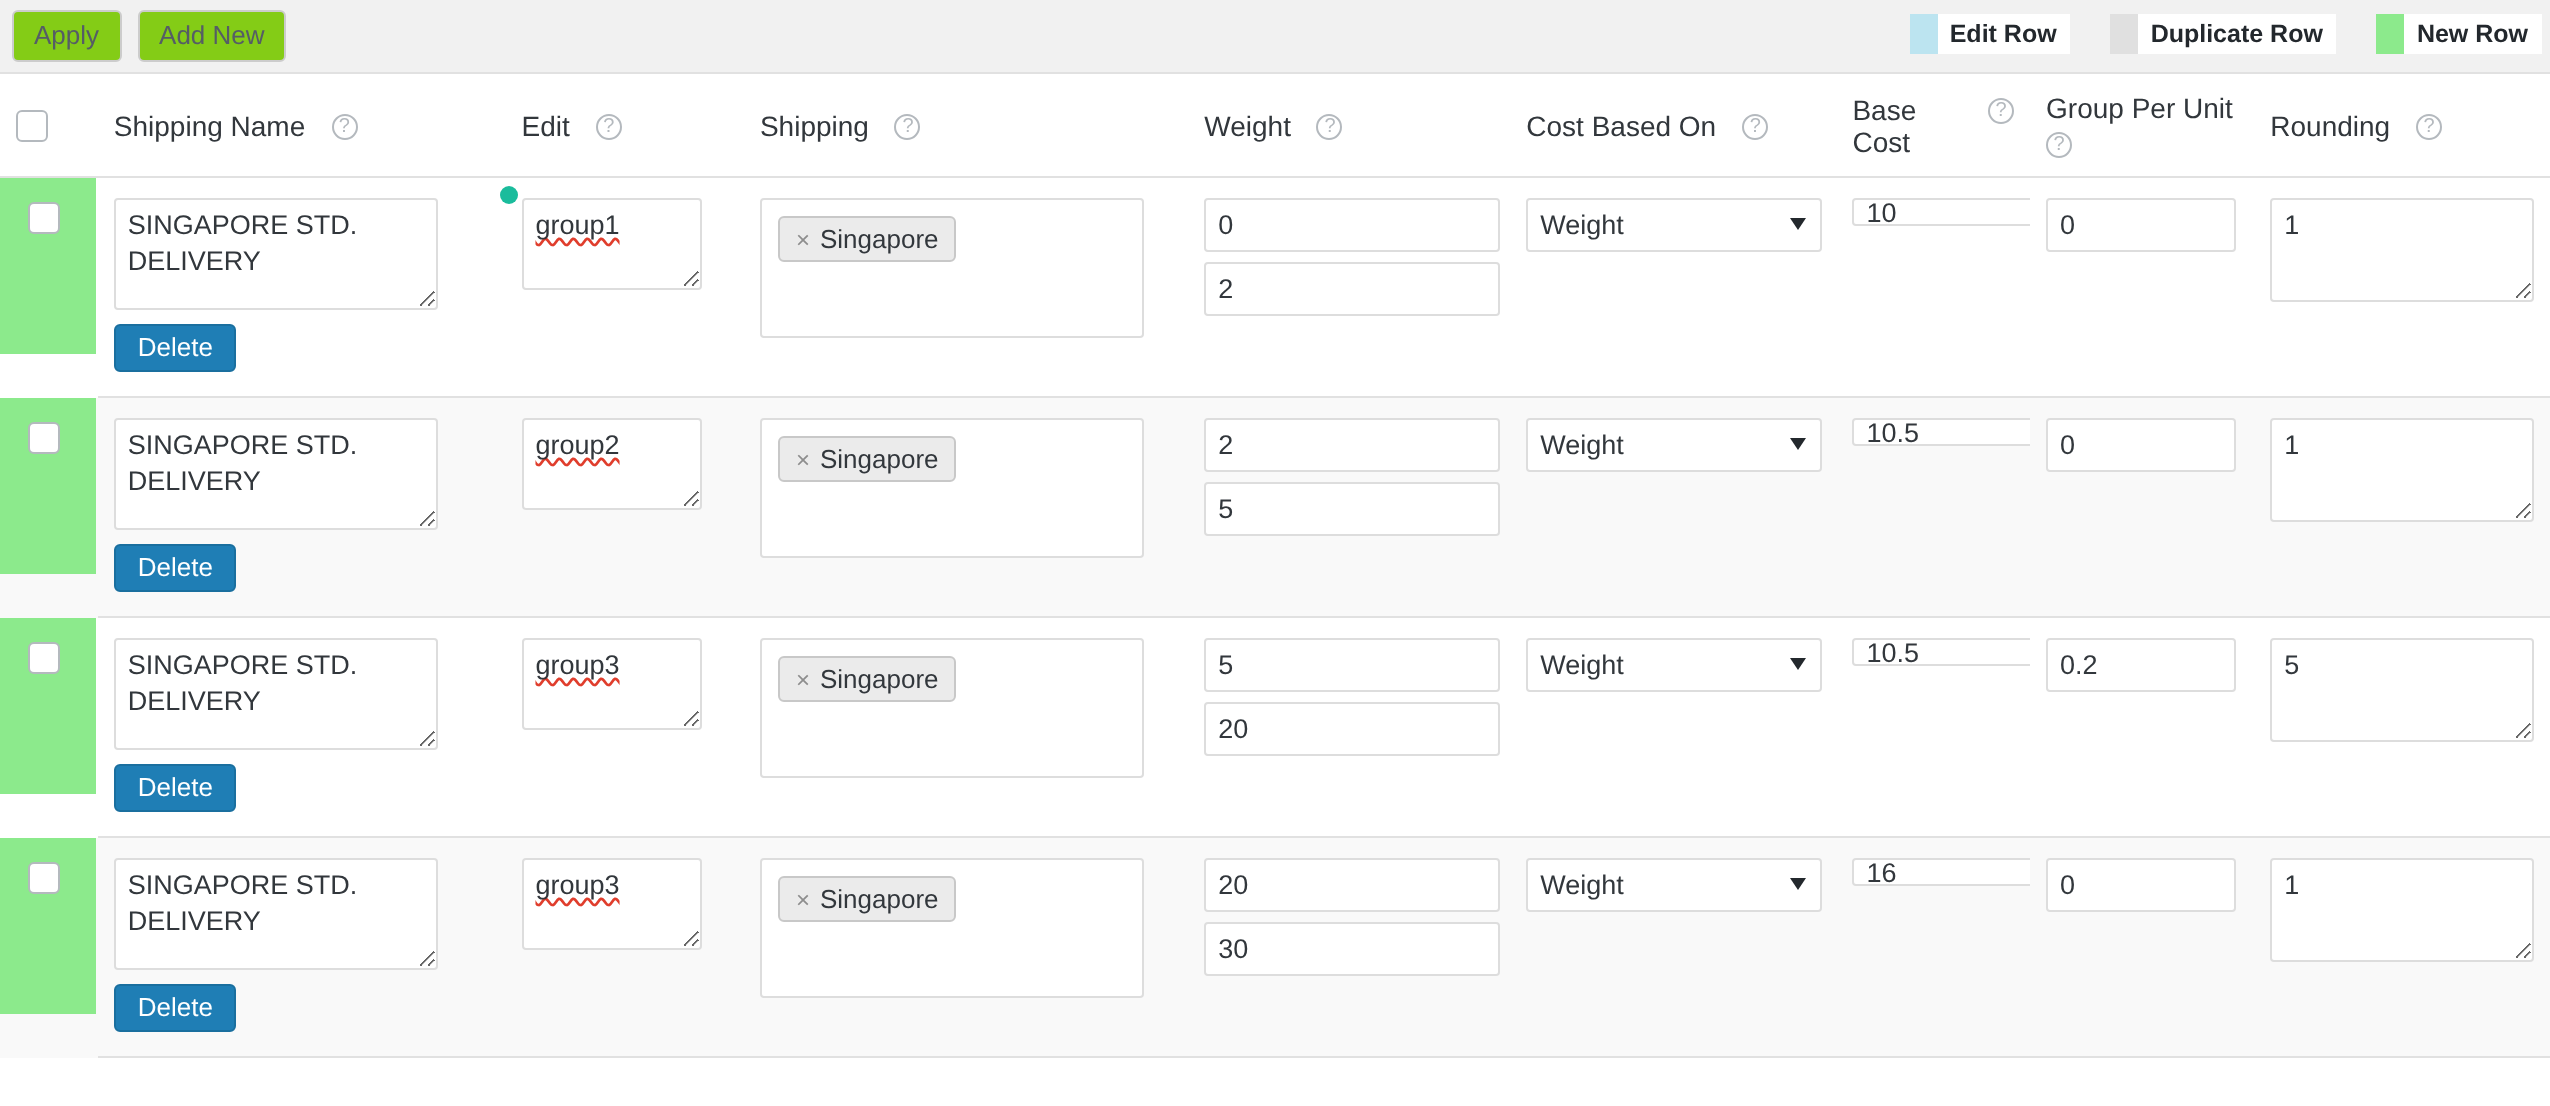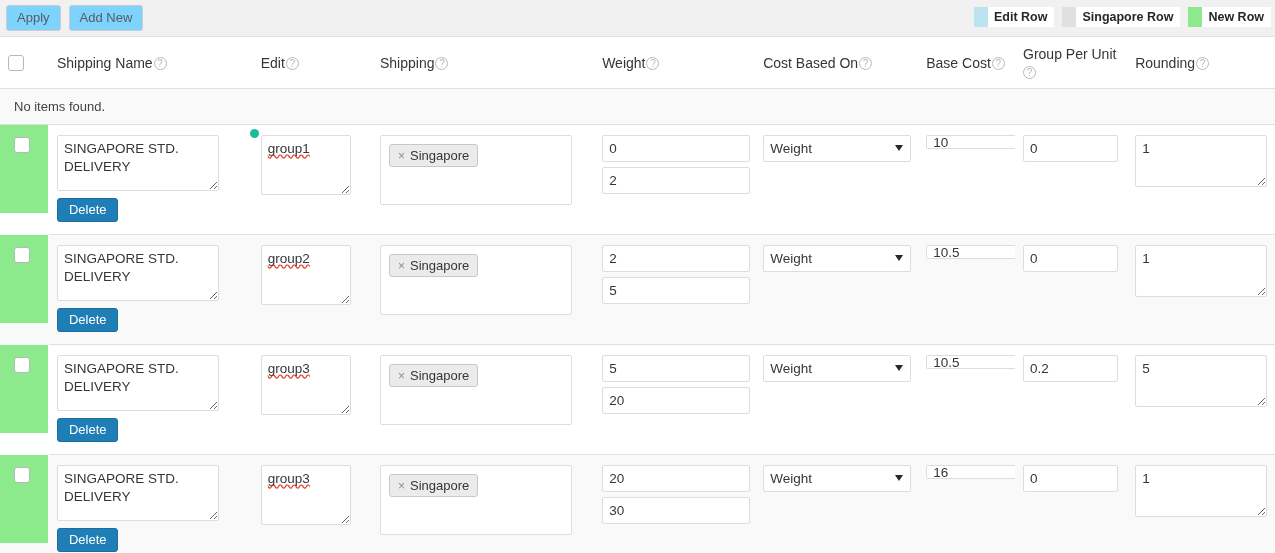--- a/index.html
+++ b/index.html
@@ -16,21 +16,21 @@
   .toolbar {
     position: relative;
     height: 36px;
     background: #f1f1f1;
     border-bottom: 1px solid #f1f1f1;
     display: flex;
     align-items: center;
     padding: 0 6px;
   }
   .btn-plain {
-    background: #7dd3fc;
+    background: #84cc16;
     border: 1px solid #cccccc;
     border-radius: 3px;
     color: #555d66;
     font-size: 13px;
     font-family: "Liberation Sans", sans-serif;
     height: 26px;
     line-height: 24px;
     padding: 0 10px;
     margin-right: 8px;
     cursor: pointer;
@@ -39,21 +39,21 @@
   .legend {
     position: absolute;
     right: 4px;
     top: 7px;
     display: flex;
     align-items: center;
     font-size: 12.5px;
     font-weight: bold;
     color: #23282d;
   }
-  .legend-item { display: flex; align-items: center; margin-left: 8px; }
+  .legend-item { display: flex; align-items: center; margin-left: 20px; }
   .swatch { width: 14px; height: 20px; display: block; }
   .legend-label { padding: 0 7px 0 6px; background:#fff; line-height: 20px; height:20px; display:block;}
 
   
   table.wp-list {
     width: 1275px;
     border-collapse: collapse;
     table-layout: fixed;
     background: #fff;
   }
@@ -62,21 +62,21 @@
     border-bottom: 1px solid #e1e1e1;
     border-top: 1px solid #e1e1e1;
     color: #32373c;
     font-weight: normal;
     font-size: 14px;
     text-align: left;
     vertical-align: middle;
     height: 52px;
     padding: 6px 8px;
   }
-  .th-inner { display: inline-flex; align-items: flex-start; gap: 1px; }
+  .th-inner { display: inline-flex; align-items: flex-start; gap: 13px; }
   .th-text { white-space: normal; }
   .help {
     display: inline-block;
     width: 13px; height: 13px;
     border: 1px solid #b4b9be;
     border-radius: 50%;
     color: #b4b9be;
     font-size: 10px;
     line-height: 11px;
     text-align: center;
@@ -154,21 +154,21 @@
     color: #32373c;
     border: 1px solid #ddd;
     background: #fff;
     border-radius: 2px;
     padding: 4px 6px;
     outline: none;
     display: block;
   }
   textarea.ta { resize: both; overflow: hidden; line-height: 1.35; }
   .ta-name { width: 162px; height: 56px; }
-  .ta-group { width: 90px; height: 60px; }
+  .ta-group { width: 90px; height: 46px; }
   .ta-round { width: 132px; height: 52px; }
   .inp-weight { width: 148px; height: 27px; margin-bottom: 5px; }
   .inp-base { width: 95px; height: 14px; }
   .inp-cpu  { width: 95px; height: 27px; }
   select.sel {
     width: 148px; height: 27px;
     -webkit-appearance: none; appearance: none;
     padding: 2px 22px 2px 6px;
     background-image: none;
   }
@@ -242,21 +242,21 @@
     <button class="btn-plain">Apply</button>
     <button class="btn-plain">Add New</button>
 
     <div class="legend">
       <div class="legend-item">
         <span class="swatch" style="background:#bce4f0"></span>
         <span class="legend-label">Edit Row</span>
       </div>
       <div class="legend-item">
         <span class="swatch" style="background:#e0e0e0"></span>
-        <span class="legend-label">Singapore Row</span>
+        <span class="legend-label">Duplicate Row</span>
       </div>
       <div class="legend-item">
         <span class="swatch" style="background:#8cea8c"></span>
         <span class="legend-label">New Row</span>
       </div>
     </div>
   </div>
 
   <table class="wp-list">
     <thead>
@@ -307,23 +307,20 @@
         <th class="col-round">
           <span class="th-inner">
             <span class="th-text">Rounding</span>
             <span class="help">?</span>
           </span>
         </th>
       </tr>
     </thead>
 
     <tbody>
-      <tr class="no-items">
-        <td colspan="9">No items found.</td>
-      </tr>
 
       <tr class="data-row">
         <td class="cell-flag col-cb">
           <div class="flag-bar">
             <span class="cb"></span>
           </div>
         </td>
         <td class="col-name">
           <span class="dot"></span>
           <textarea class="ta ta-name" style="">SINGAPORE STD. DELIVERY</textarea>

